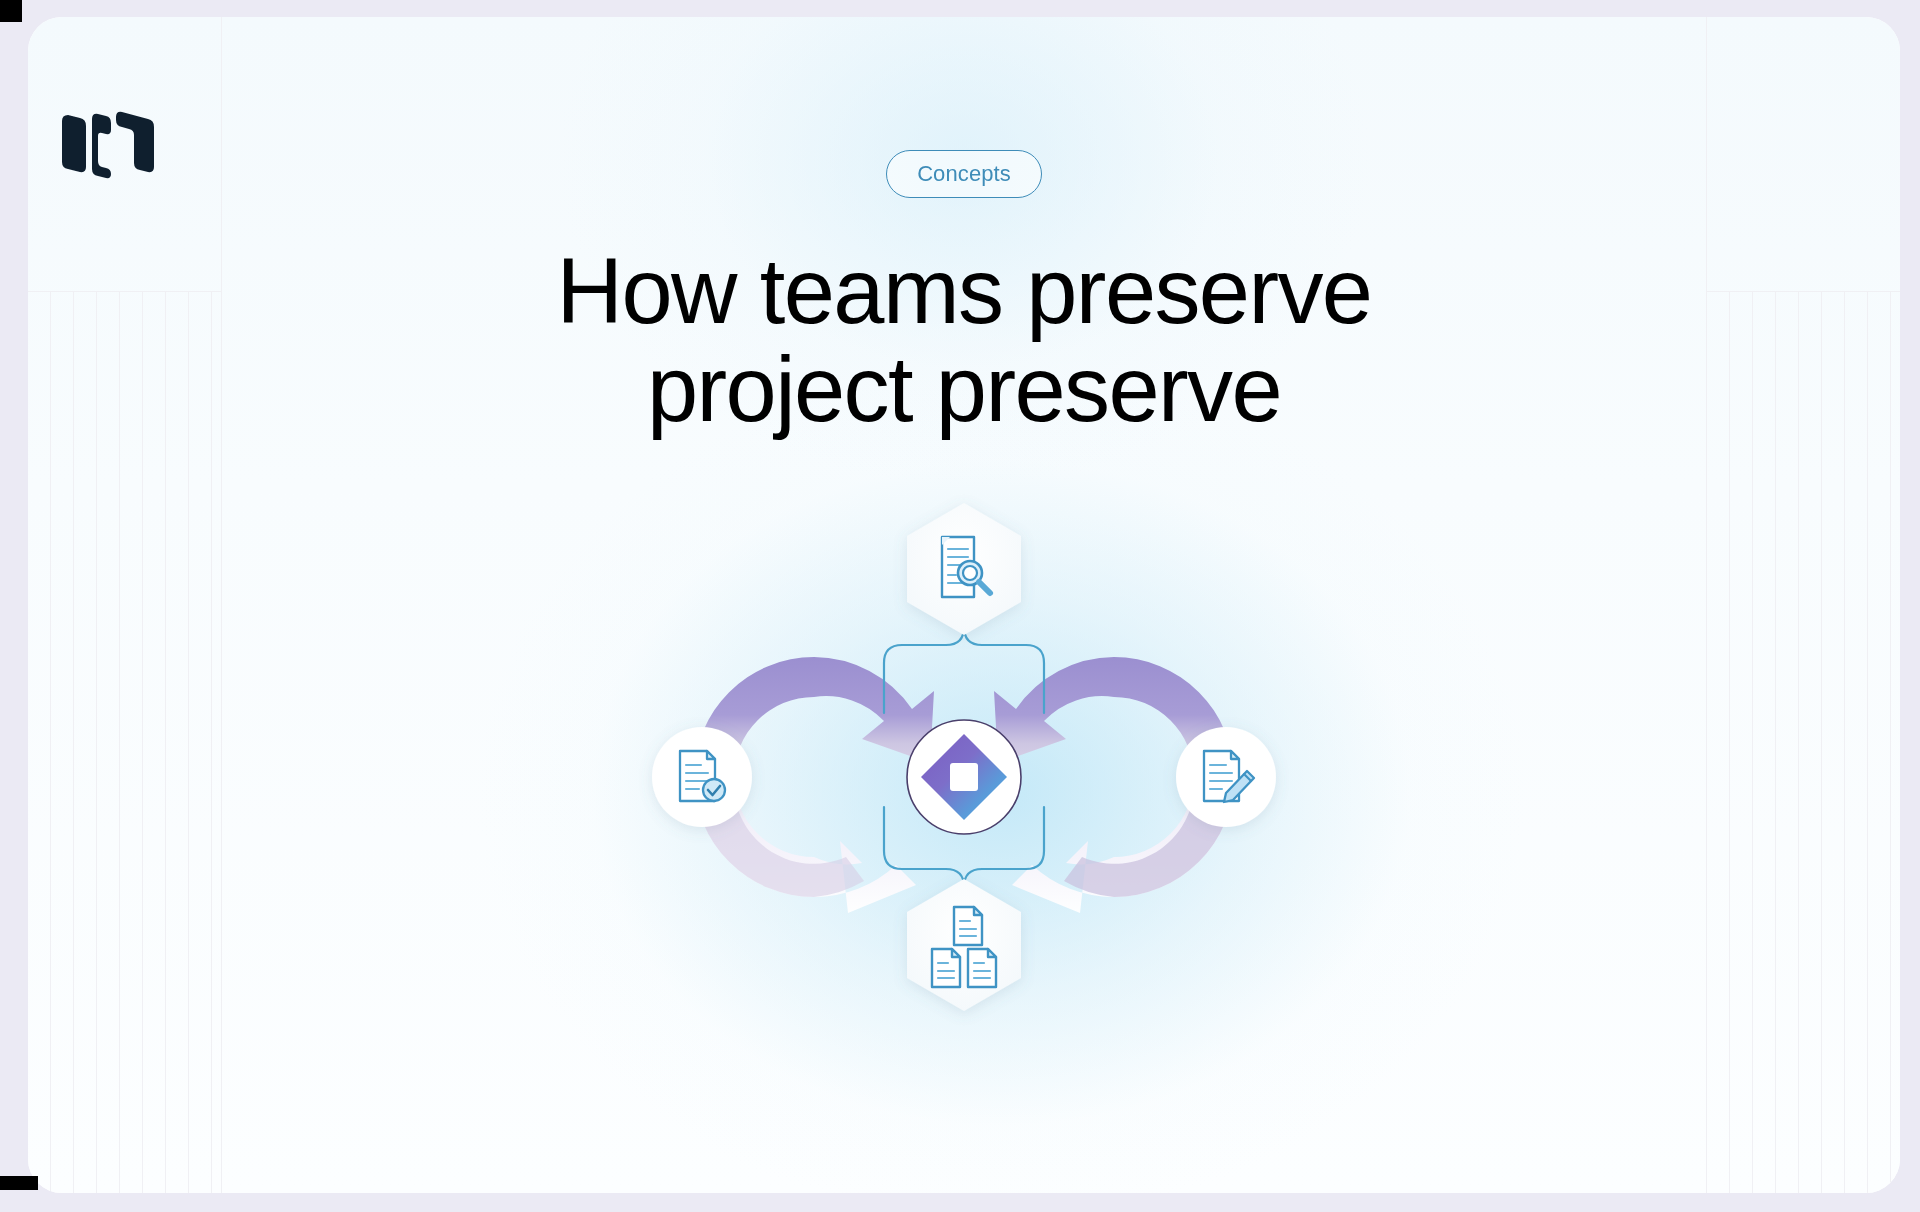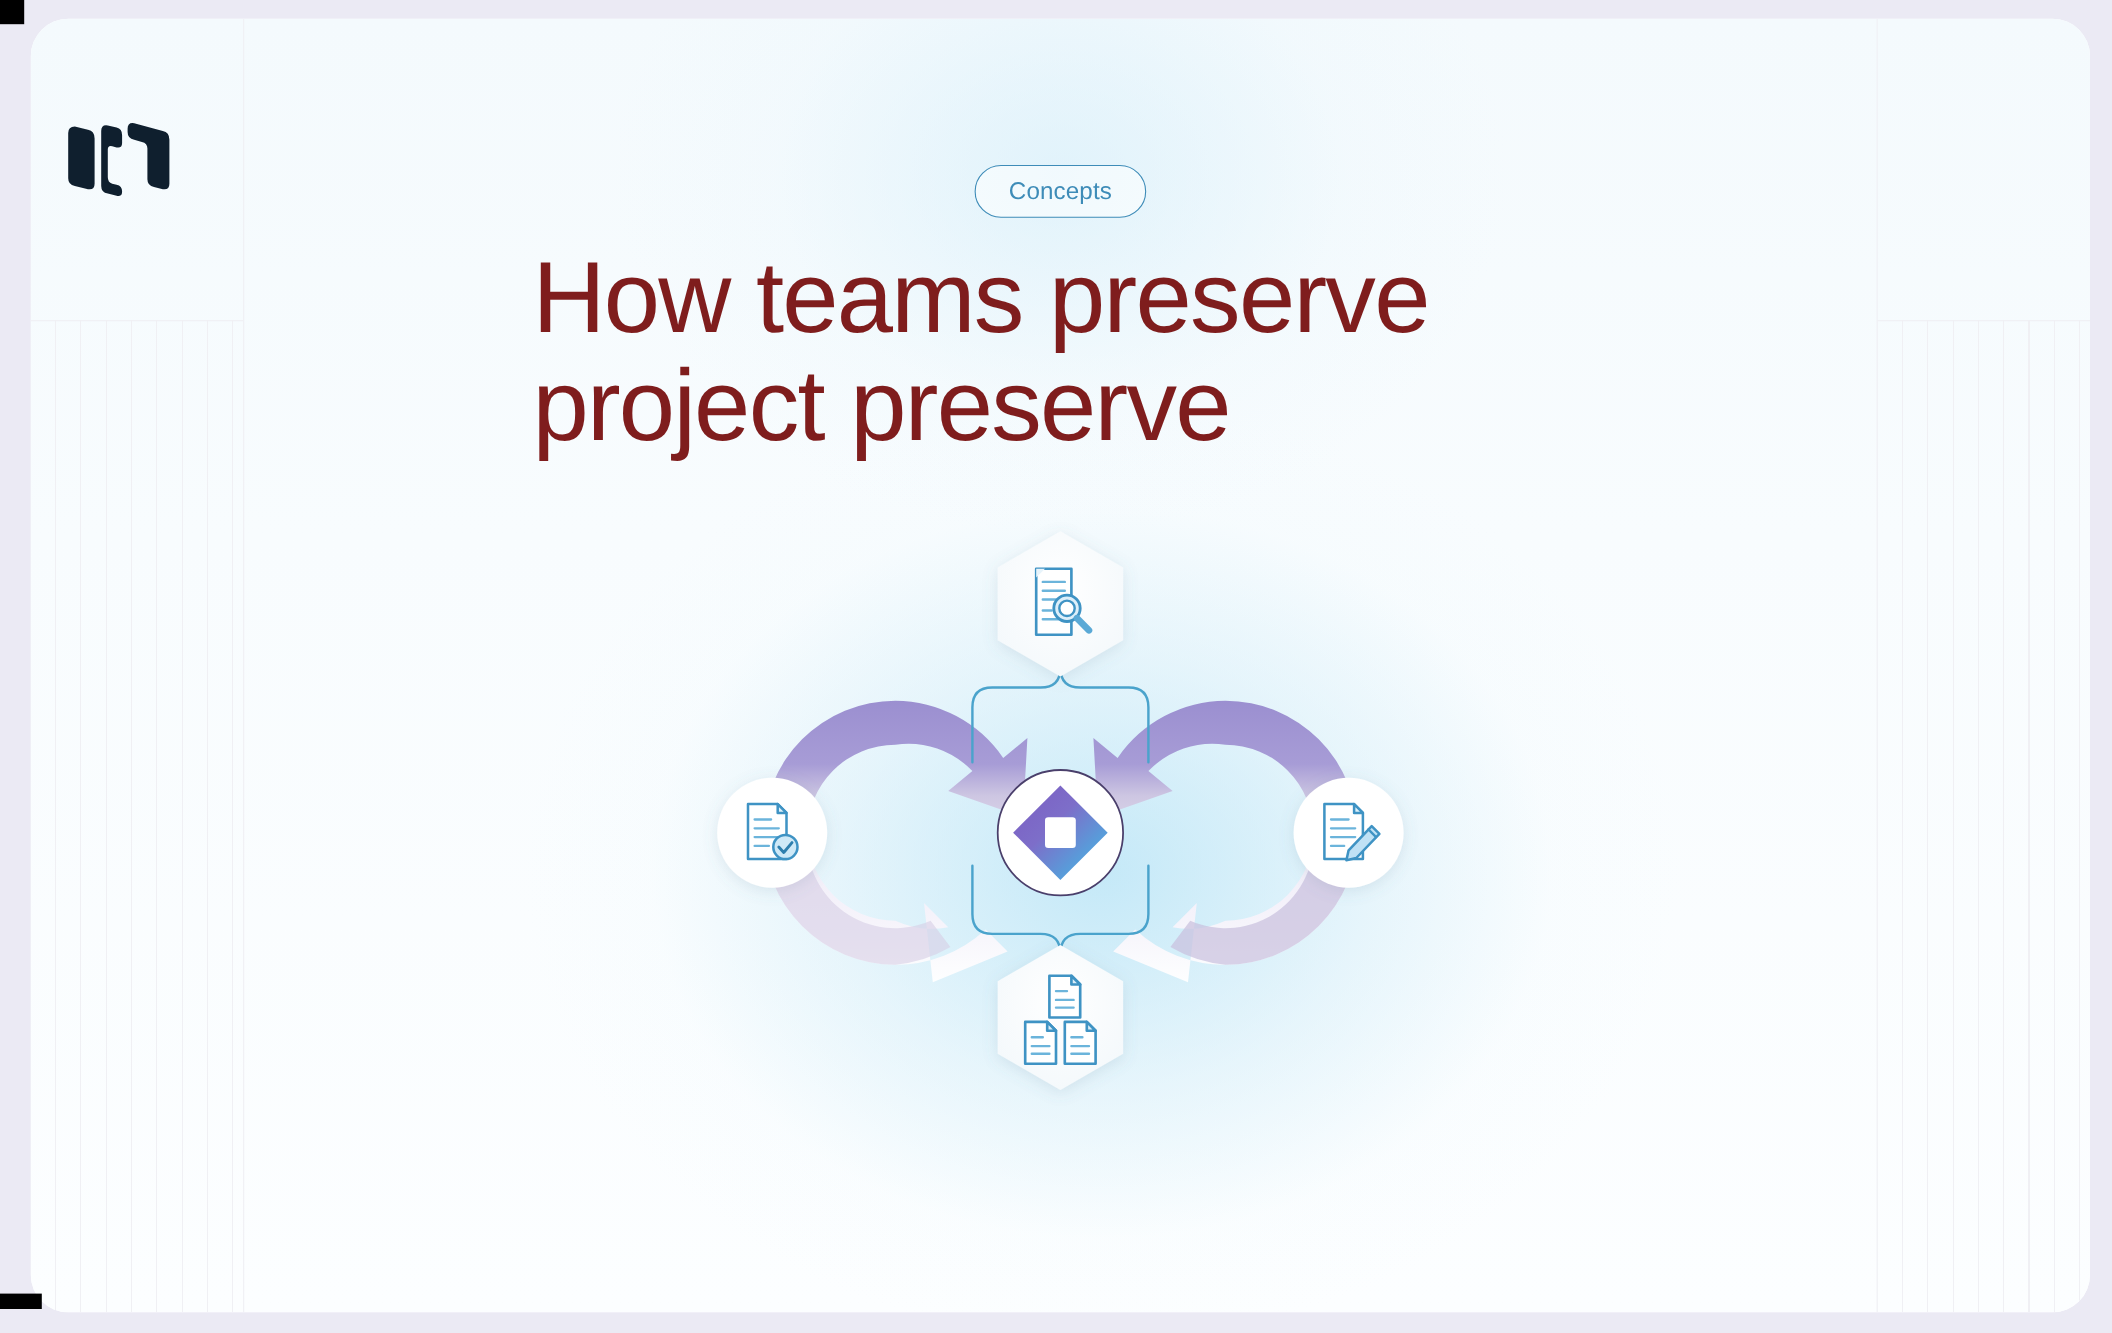--- a/index.html
+++ b/index.html
@@ -131,24 +131,24 @@
     border: 1.6px solid #3e8cb8;
     border-radius: 999px;
     color: #3e8cb8;
     font-size: 22px;
     letter-spacing: 0.1px;
     background: rgba(255,255,255,0.55);
     white-space: nowrap;
   }
 
   .headline {
-    margin-top: 24px;
+    margin-top: 44px;
     width: 960px;
-    text-align: left;
-    color: #7f1d1d;
+    text-align: center;
+    color: #000000;
     font-size: 92px;
     line-height: 1.07;
     font-weight: 400;
     letter-spacing: -1.6px;
   }
 
   
   .diagram-wrap {
     position: relative;
     width: 660px;

